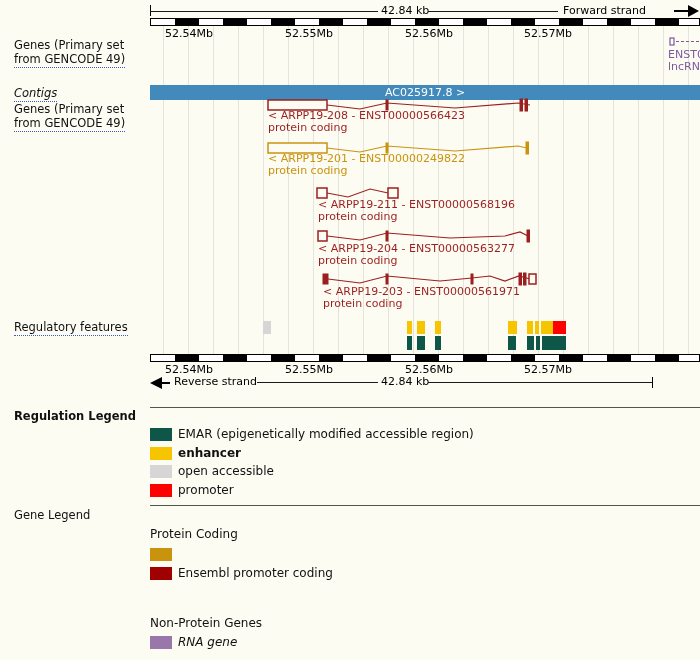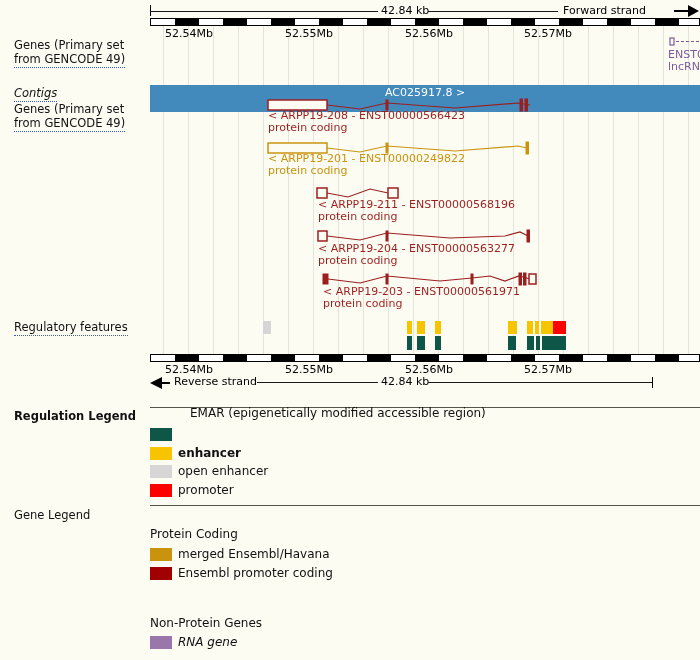--- a/index.html
+++ b/index.html
@@ -9,21 +9,21 @@
   .grid{left:150px;top:26px;width:550px;height:328px;
         background:repeating-linear-gradient(90deg,#e5e4da 0 1px,transparent 1px 25px);
         background-position-x:13px;}
   .rline{height:1px;background:#1a1a1a;}
   .rtext{font-size:11px;color:#000;white-space:nowrap;}
   .scalebar{left:150px;width:548px;height:6px;border:1px solid #000;
             background:repeating-linear-gradient(90deg,#fff 0 24px,#000 24px 48px);}
   .tick{font-size:11px;color:#000;white-space:nowrap;}
   .side-label{left:14px;font-size:11.5px;color:#111;line-height:14px;}
   .dotted{border-bottom:1px dotted #3a5bc7;padding-bottom:1px;display:inline-block;}
-  .contig-bar{left:150px;top:85px;width:550px;height:27px;background:#4289bc;
+  .contig-bar{left:150px;top:85px;width:550px;height:15px;background:#4289bc;
               color:#fff;font-size:11px;line-height:15px;text-align:center;}
   .tx-label{font-size:11px;line-height:12px;white-space:nowrap;}
   .reg{top:321px;height:13px;}
   .reg2{top:336px;height:14px;}
   .c-enh{background:#f6c500;} .c-emar{background:#0e5748;} .c-oc{background:#d6d6d6;}
   .c-prom{background:#ff0000;}
   .arrow-shaft{background:#000;}
   .tri-right{width:0;height:0;border-left:11px solid #000;border-top:6px solid transparent;border-bottom:6px solid transparent;}
   .tri-left{width:0;height:0;border-right:12px solid #000;border-top:6px solid transparent;border-bottom:6px solid transparent;}
   .hr{left:150px;width:550px;height:1px;background:#55554d;}
@@ -166,38 +166,37 @@
   <div class="abs rtext" style="left:174px;top:375px;">Reverse strand</div>
   <div class="abs rline" style="left:257px;top:382px;width:121px;"></div>
   <div class="abs rtext" style="left:381px;top:375px;">42.84 kb</div>
   <div class="abs rline" style="left:428px;top:382px;width:225px;"></div>
   <div class="abs" style="left:652px;top:377px;width:1px;height:11px;background:#000;"></div>
 
   <div class="abs hr" style="top:407px;"></div>
   <div class="abs side-label" style="top:409px;font-weight:bold;">Regulation Legend</div>
 
   <div class="abs sw" style="left: 150px; top: 428px; background-color: rgb(14, 87, 72);"></div>
-  <div class="abs leg-text" style="left:178px;top:406px;margin-left:12px;">EMAR (epigenetically modified accessible region)</div>
+  <div class="abs leg-text" style="left:178px;top:427px;">EMAR (epigenetically modified accessible region)</div>
 
   <div class="abs sw" style="left: 150px; top: 447px; background-color: rgb(246, 197, 0);"></div>
   <div class="abs leg-text" style="left:178px;top:446px;font-weight:bold;">enhancer</div>
 
   <div class="abs sw" style="left: 150px; top: 465px; background-color: rgb(214, 214, 214);"></div>
-  <div class="abs leg-text" style="left:178px;top:464px;">open enhancer</div>
+  <div class="abs leg-text" style="left:178px;top:464px;">open accessible</div>
 
   <div class="abs sw" style="left: 150px; top: 484px; background-color: rgb(255, 0, 0);"></div>
   <div class="abs leg-text" style="left:178px;top:483px;">promoter</div>
 
   <div class="abs hr" style="top:505px;"></div>
   <div class="abs side-label" style="top:508px;">Gene Legend</div>
 
   <div class="abs leg-head" style="left:150px;top:527px;">Protein Coding</div>
 
   <div class="abs sw" style="left: 150px; top: 548px; background-color: rgb(201, 147, 14);"></div>
-  <div class="abs leg-text" style="left:178px;top:547px;">merged Ensembl/Havana</div>
 
   <div class="abs sw" style="left: 150px; top: 567px; background-color: rgb(160, 0, 0);"></div>
   <div class="abs leg-text" style="left:178px;top:566px;">Ensembl promoter coding</div>
 
   <div class="abs leg-head" style="left:150px;top:616px;">Non-Protein Genes</div>
 
   <div class="abs sw" style="left: 150px; top: 636px; background-color: rgb(153, 119, 170);"></div>
   <div class="abs leg-text" style="left:178px;top:635px;font-style:italic;">RNA gene</div>
 
 </div>

